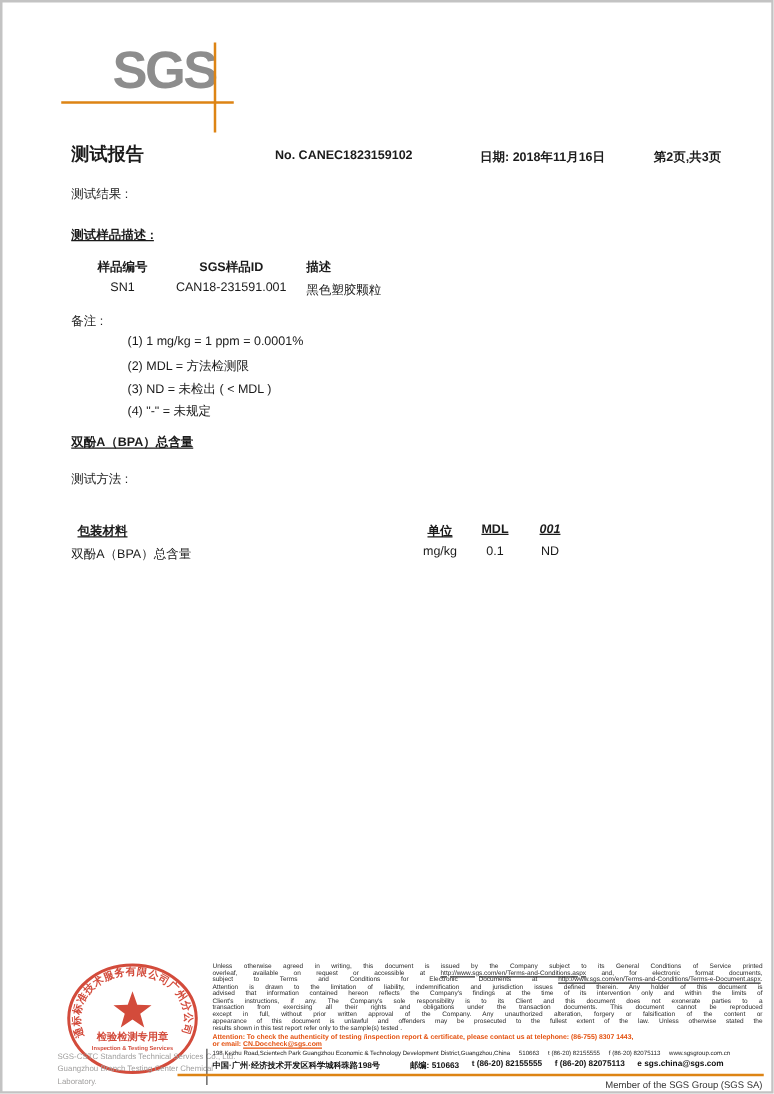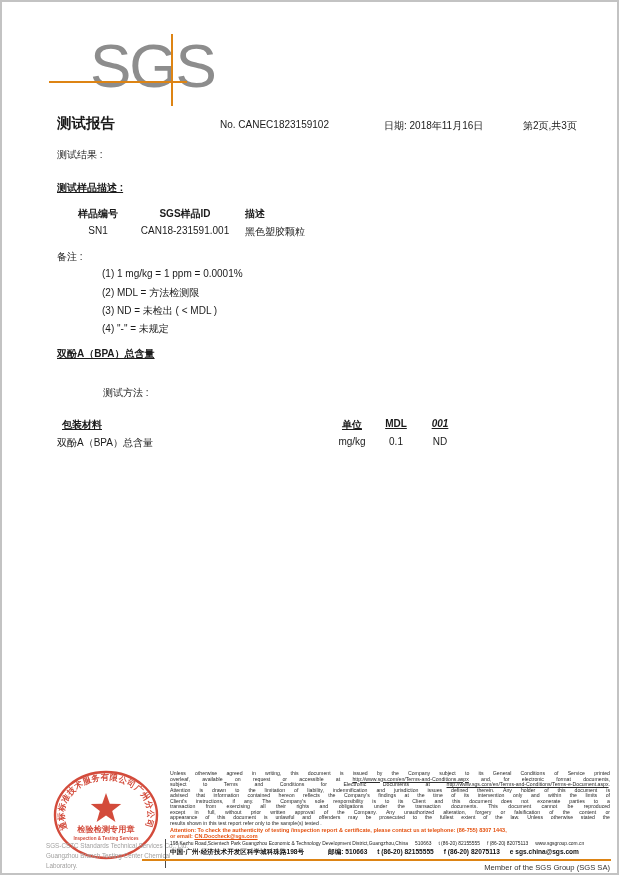--- a/index.html
+++ b/index.html
@@ -2,25 +2,25 @@
 <html><head>
 <meta charset="utf-8">
 <style>
   * { margin:0; padding:0; box-sizing:border-box; }
   html,body { background:#fff; }
   body { width:619px; height:875px; font-family:"Liberation Sans", sans-serif; color:#1b1b1b; }
   .page { position:relative; width:619px; height:875px; background:#fff; border:2px solid #c3c3c3; overflow:hidden; }
   .abs { position:absolute; }
 
   
-  .logo-text { left:88px; top:33px; font-size:62px; font-weight:normal; color:#8d8d8d; letter-spacing:-2px; line-height:1; }
+  .logo-text { left:88px; top:33px; font-size:42px; font-weight:bold; color:#8d8d8d; letter-spacing:-2px; line-height:1; }
   .logo-hline { left:47px; top:79px; width:138px; height:2px; background:#dd8414; }
   .logo-vline { left:169px; top:32px; width:2px; height:72px; background:#dd8414; }
   .report-title { left:55px; top:112px; font-size:14.5px; font-weight:bold; }
-  .hdr { font-size:10px; font-weight:normal; top:117px; }
+  .hdr { font-size:10px; font-weight:bold; top:117px; }
   .hdr-no { left:218px; }
   .hdr-date { left:382px; }
   .hdr-page { left:521px; }
 
   
   .t { font-size:10px; }
   .b { font-weight:bold; }
   .u { text-decoration:underline;text-align:center; }
   .i { font-style:italic; }
   .ctr { text-align:center; }
@@ -28,21 +28,21 @@
   .lbl-result { left:55px; top:146px; }
   .h-sample { left:55px; top:179px; }
   .sc1 { left:64px; width:64px; }
   .sc2 { left:131px; width:104px; }
   .sc3 { left:243px; }
   .srow-h { top:205px; }
   .srow-v { top:223px; }
   .lbl-remark { left:55px; top:248px; }
   .note { left:100px; }
   .h-bpa { left:55px; top:345px; }
-  .lbl-method { left:55px; top:384px;margin-left:46px; }
+  .lbl-method { left:55px; top:374px; }
   .method-text { left:128px; top:374px; width:478px; line-height:20px; }
 
   .rc-item-h { left:60px; }
   .rc-unit { left:327px; width:46px; }
   .rc-mdl { left:374px; width:40px; }
   .rc-001 { left:416px; width:44px; }
   .rrow-h { top:416px; }
   .rrow-v { top:434px; }
   .rc-item-v { left:55px; }
 

